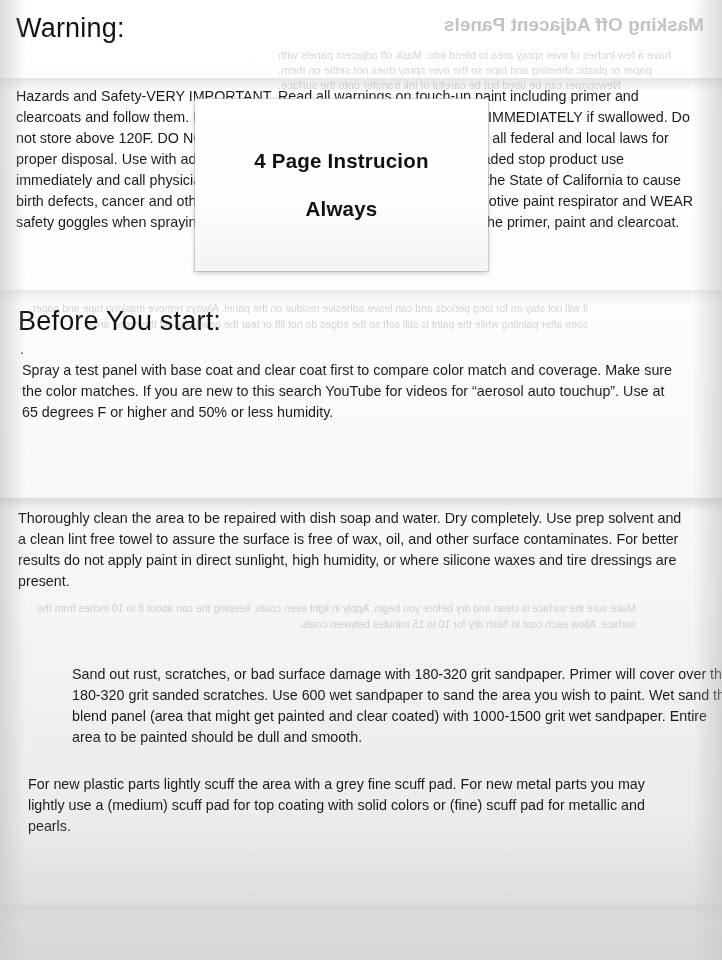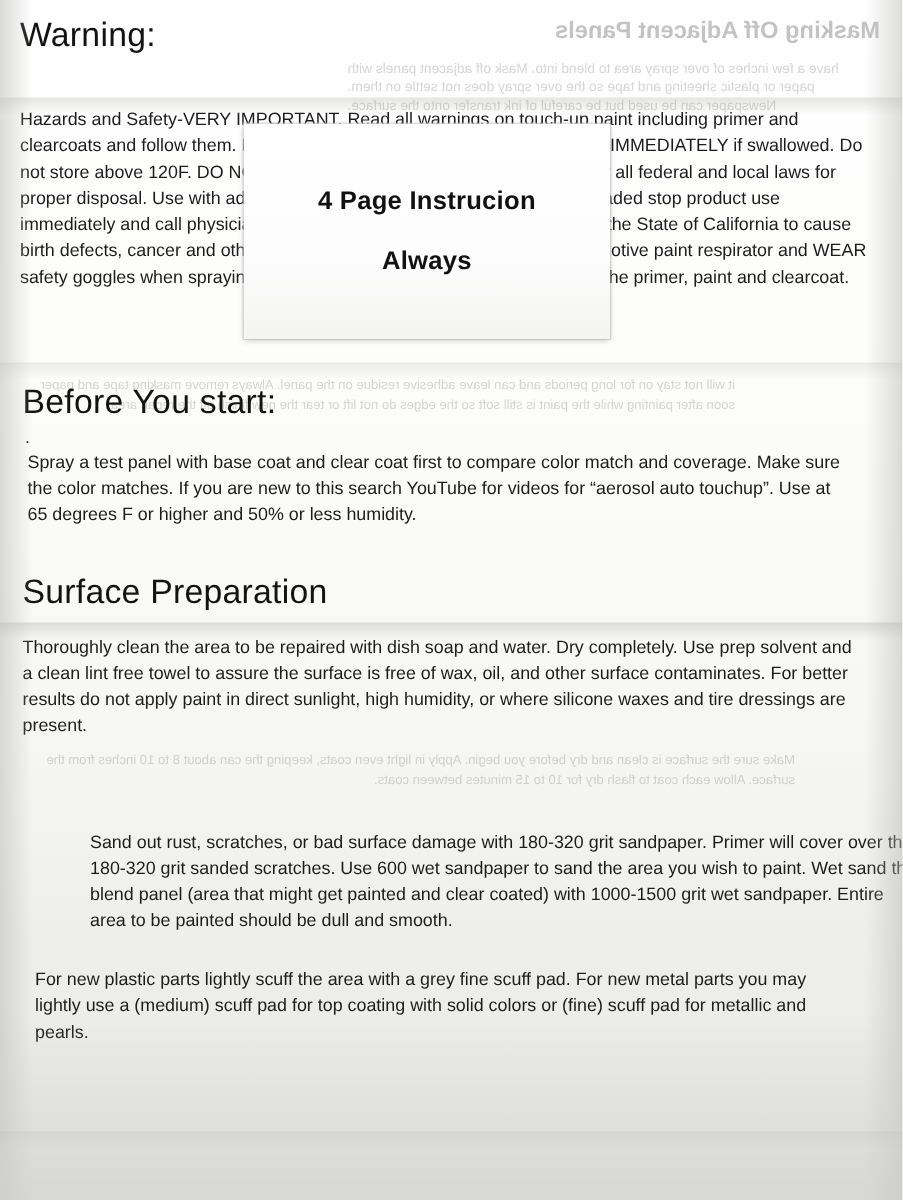--- a/index.html
+++ b/index.html
@@ -176,21 +176,20 @@
 
   <div class="content">
 
     <h1 class="section blk" id="warning-heading">Warning:</h1>
     <p class="body blk" id="warning-body">Hazards and Safety-VERY IMPORTANT. Read all warnings on touch-up paint including primer and clearcoats and follow them. Keep out of reach of children. Call a physician IMMEDIATELY if swallowed. Do not store above 120F. DO NOT STORE IN CAR and avoid freezing. Follow all federal and local laws for proper disposal. Use with adequate ventilation. If you feel dizzy or light-headed stop product use immediately and call physician. This product contains chemicals known to the State of California to cause birth defects, cancer and other reproductive harm. Use an approved automotive paint respirator and WEAR safety goggles when spraying to prevent paint in your eyes. This includes the primer, paint and clearcoat.</p>
 
     <h1 class="section blk" id="before-heading">Before You start:</h1>
     <div class="blk" id="before-dot">.</div>
     <p class="body blk" id="before-body">Spray a test panel with base coat and clear coat first to compare color match and coverage. Make sure the color matches.  If you are new to this search YouTube for videos for “aerosol auto touchup”.  Use at 65 degrees F or higher and 50% or less humidity.</p>
 
-    <h1 class="section blk" id="surface-heading">Surface Preparation</h1>
     <p class="body blk" id="surface-body">Thoroughly clean the area to be repaired with dish soap and water.  Dry completely. Use prep solvent and a clean lint free towel to assure the surface is free of wax, oil, and other surface contaminates. For better results do not apply paint in direct sunlight, high humidity, or where silicone waxes and tire dressings are present.</p>
 
     <p class="body blk" id="sanding-body">Sand out rust, scratches, or bad surface damage with 180-320 grit sandpaper. Primer will cover over the 180-320 grit sanded scratches. Use 600 wet sandpaper to sand the area you wish to paint. Wet sand the blend panel (area that might get painted and clear coated) with 1000-1500 grit wet sandpaper. Entire area to be painted should be dull and smooth.</p>
     <p class="body blk" id="sanding-body2">For new plastic parts lightly scuff the area with a grey fine scuff pad. For new metal parts you may lightly use a (medium) scuff pad for top coating with solid colors or (fine) scuff pad for metallic and pearls.</p>
 
   </div>
 
   <div class="sticker">
     <div class="line">4 Page Instrucion</div>
     <div class="line">Always</div>

